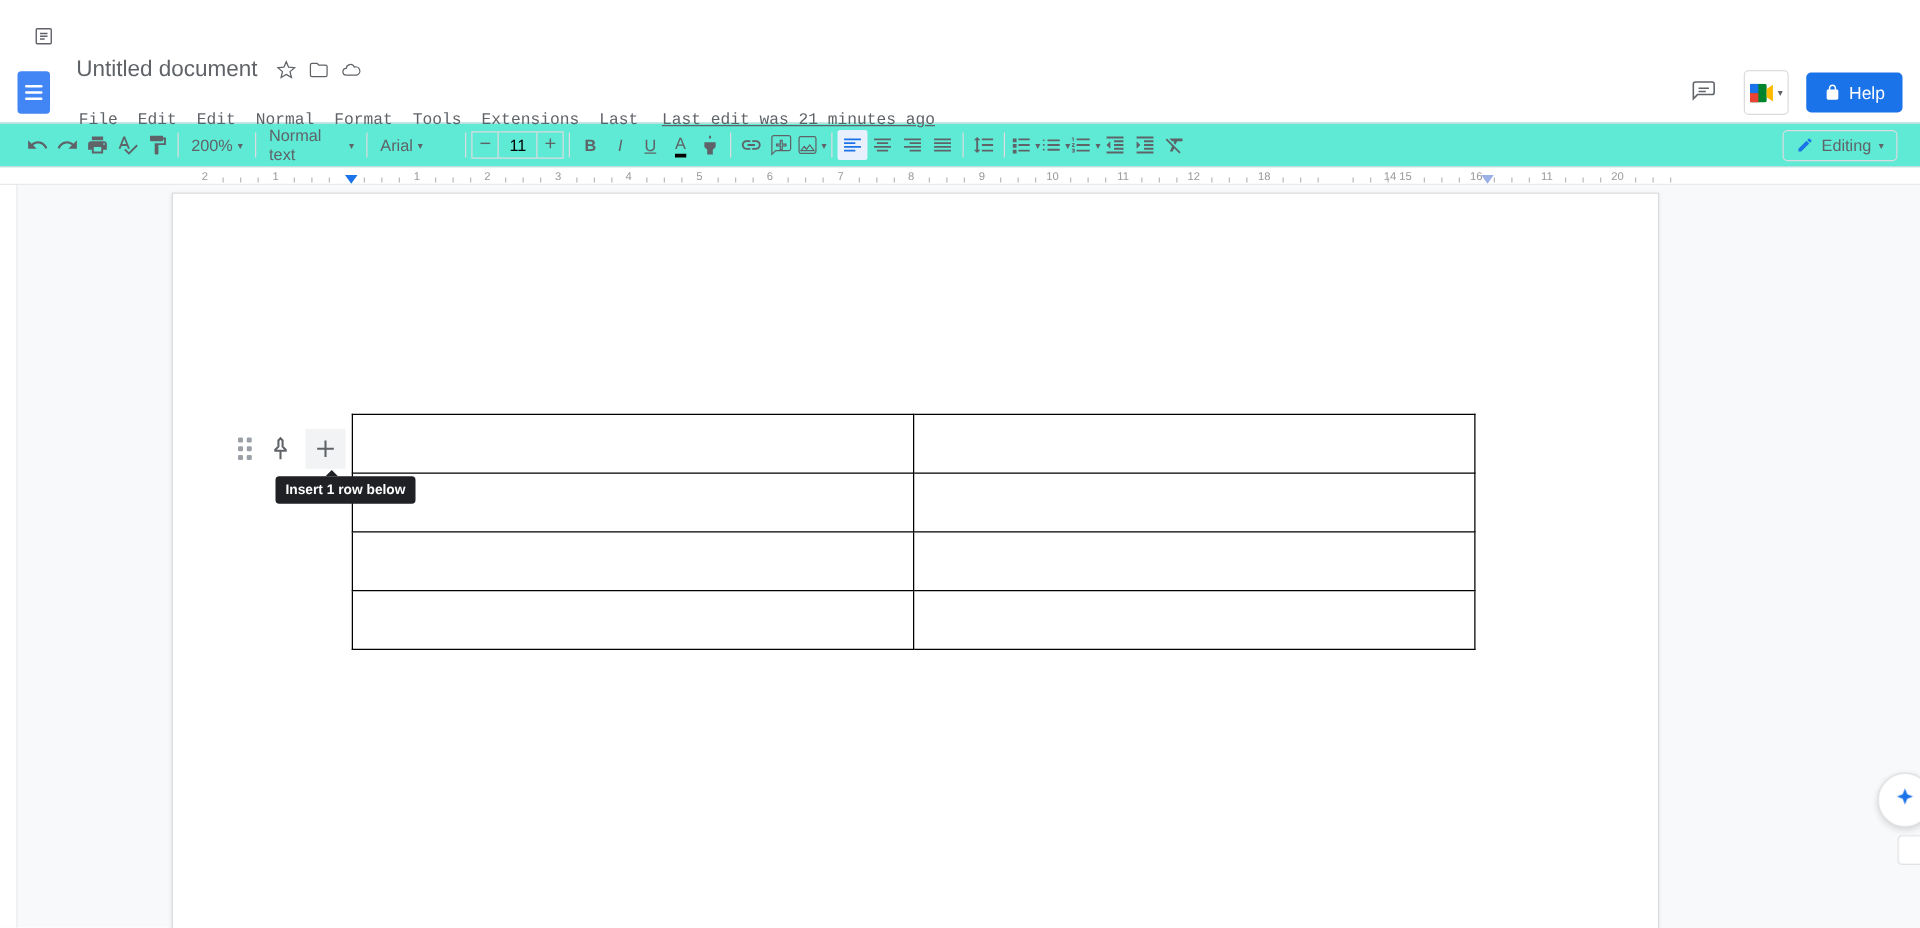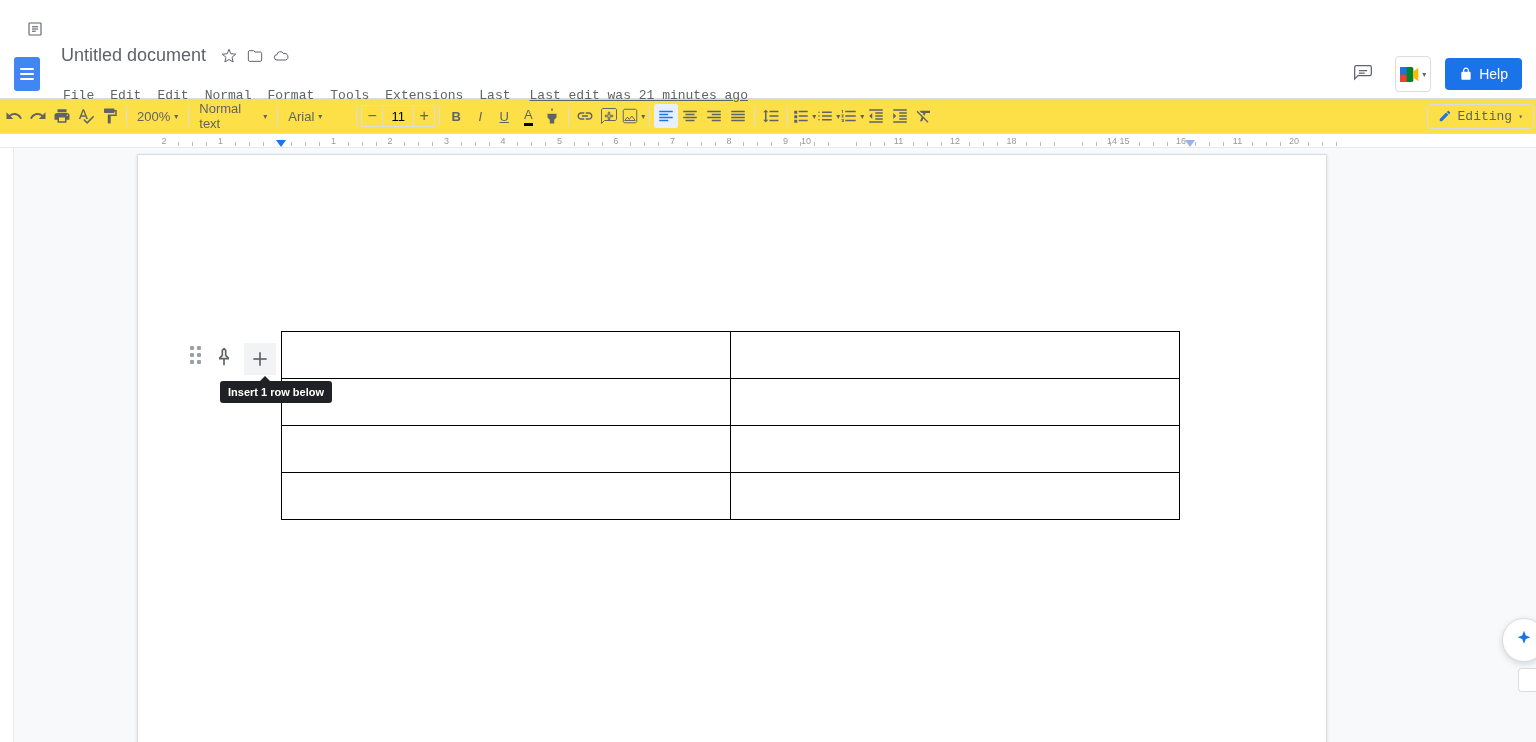--- a/index.html
+++ b/index.html
@@ -51,22 +51,22 @@
   .meet-btn { border: 1px solid #dadce0; }
   .meet-logo { position: relative; width: 20px; height: 15px;}
   .share-btn {
     background: #1a73e8; color: #fff; font-size: 14px; font-weight: 500;
     padding: 8px 14px; border-radius: 4px; display: flex; align-items: center; gap: 6px;
     cursor: pointer;
   }
   .share-btn svg { width: 14px; height: 14px; fill: #fff; }
   .toolbar {
     height: 36px; border-top: 1px solid #dadce0; border-bottom: 1px solid #dadce0;
-    display: flex; align-items: center; padding: 0 2px; gap: 0;
-    background: #fde047;
+    display: flex; align-items: center; padding: 0 18px; gap: 0;
+    background: #5eead4;
   }
   .tb-btn {
     min-width: 24px; height: 24px; display: flex; align-items: center; justify-content: center;
     cursor: pointer; border-radius: 2px; color: #5f6368;
     font-size: 13px;
   }
   .tb-btn svg { width: 18px; height: 18px; fill: #5f6368; }
   .tb-btn.active { background: #e8f0fe; }
   .tb-btn.active svg { fill: #1a73e8; }
   .tb-sep { width: 1px; height: 20px; background: #dadce0; margin: 0 4px; }
@@ -80,21 +80,21 @@
   }
   .tb-fontsize .minus, .tb-fontsize .plus {
     width: 22px; height: 22px; display: flex; align-items: center; justify-content: center;
     border: 1px solid #dadce0; cursor: pointer; color: #5f6368;
   }
   .tb-fontsize .num {
     width: 30px; height: 22px; border-top: 1px solid #dadce0; border-bottom: 1px solid #dadce0;
     display: flex; align-items: center; justify-content: center; font-size: 13px;
   }
   .tb-textcolor { border-bottom: 3px solid #000; padding-bottom: 1px; display:flex; align-items:center;}
-  .toolbar-right { margin-left: auto; display: flex; align-items: flex-start; gap: 6px; font-family: Liberation Mono, monospace; }
+  .toolbar-right { margin-left: auto; display: flex; align-items: flex-start; gap: 6px; }
   .editing-btn {
     display: flex; align-items: center; gap: 6px;
     border: 1px solid #dadce0; border-radius: 4px; padding: 4px 10px;
     color: #5f6368; font-size: 13px; cursor: pointer;
   }
   .editing-btn svg { width: 14px; height: 14px; fill: #1a73e8; }
   .ruler {
     height: 14px; background: #fff;
     position: relative; font-size: 9px; color: #999;
     border-bottom: 1px solid #e8eaed;
@@ -154,21 +154,21 @@
     border-collapse: collapse;
     width: 899px;
   }
   .doc-table td {
     border: 1px solid #000; height: 47px;
     width: 50%;
   }
   .row-controls {
     position: absolute;
     left: 48px; top: 188px;
-    display: flex; align-items: flex-start; gap: 6px; font-weight: bold;
+    display: flex; align-items: center; gap: 6px; font-weight: bold;
   }
   .row-drag {
     width: 18px; height: 24px;
     display: grid; grid-template-columns: repeat(2,4px); grid-template-rows: repeat(3,4px);
     gap: 3px; align-content: center; justify-content: center;
     cursor: grab;
   }
   .row-drag span { width: 4px; height: 4px; background: #9aa0a6; border-radius: 1px; }
   .pin-btn {
     width: 28px; height: 28px; display: flex; align-items: center; justify-content: center;
@@ -478,21 +478,21 @@
     <div class="ruler-tick" style="left: 700.75px;"></div>
     <div class="ruler-tick" style="left: 714.875px;"></div>
     <div class="ruler-num" style="left: 729px;">8</div>
     <div class="ruler-tick" style="left: 743.125px;"></div>
     <div class="ruler-tick" style="left: 757.25px;"></div>
     <div class="ruler-tick" style="left: 771.375px;"></div>
     <div class="ruler-num" style="left: 785.5px;">9</div>
     <div class="ruler-tick" style="left: 799.625px;"></div>
     <div class="ruler-tick" style="left: 813.75px;"></div>
     <div class="ruler-tick" style="left: 827.875px;"></div>
-    <div class="ruler-num" style="left: 806px; text-align: right;">10</div>
+    <div class="ruler-num" style="left: 842px; text-align: right;">10</div>
     <div class="ruler-tick" style="left: 856.125px;"></div>
     <div class="ruler-tick" style="left: 870.25px;"></div>
     <div class="ruler-tick" style="left: 884.375px;"></div>
     <div class="ruler-num" style="left: 898.5px;">11</div>
     <div class="ruler-tick" style="left: 912.625px;"></div>
     <div class="ruler-tick" style="left: 926.75px;"></div>
     <div class="ruler-tick" style="left: 940.875px;"></div>
     <div class="ruler-num" style="left: 955px;">12</div>
     <div class="ruler-tick" style="left: 969.125px;"></div>
     <div class="ruler-tick" style="left: 983.25px;"></div>

